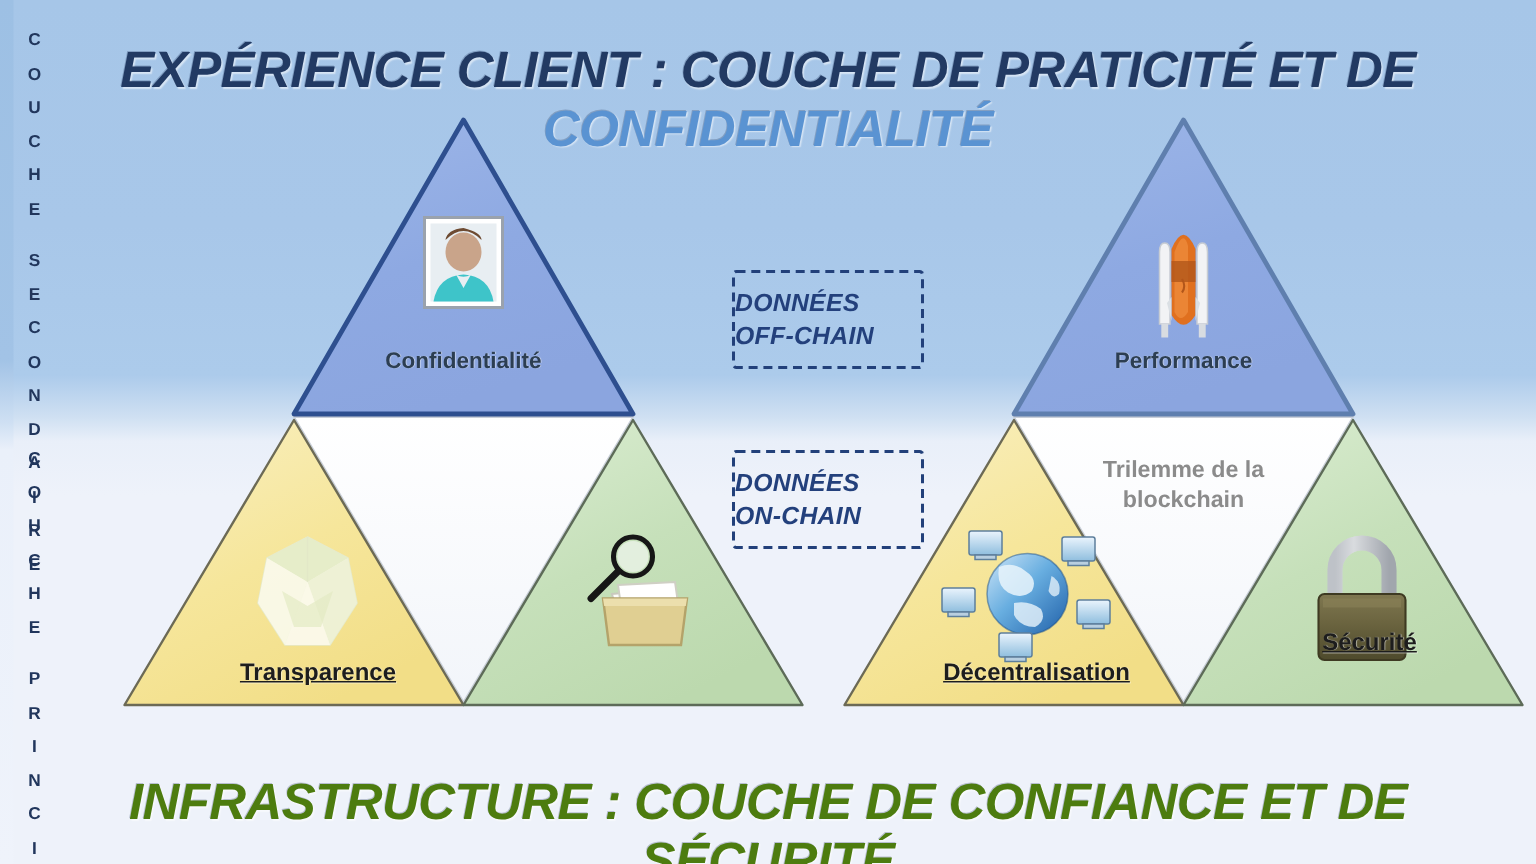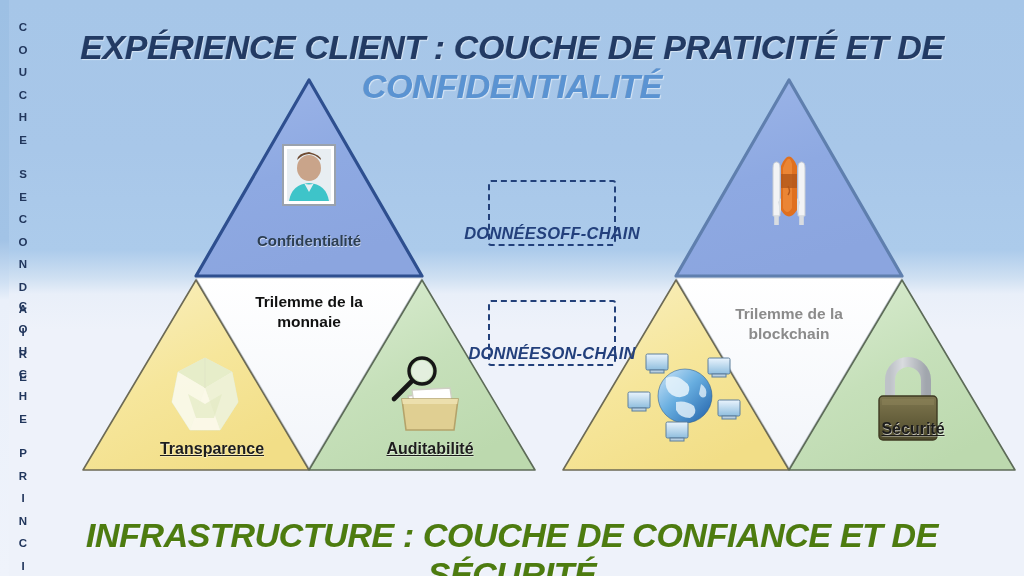--- a/index.html
+++ b/index.html
@@ -52,21 +52,21 @@
   .center-label{font-size:15.5px;line-height:20px;white-space:normal;
       width:150px;}
   .center-dark{color:#111;}
   .center-grey{color:#8b8b8b;}
 
   .icon-box{position:absolute;}
 
   
   .dash-box{position:absolute;border:2.6px dashed #22407a;
       border-radius:3px;
-      display:flex;flex-direction:row;align-items:flex-end;
+      display:flex;flex-direction:column;align-items:flex-start;
       justify-content:center;
       font-style:italic;font-weight:bold;font-size:16.5px;
       color:#23407c;line-height:22px;letter-spacing:0.2px;}
   #box-off{left:488px;top:180px;width:124px;height:62px;}
   #box-on{left:488px;top:300px;width:124px;height:62px;}
   .dash-box div{white-space:nowrap;}
 </style>
 </head>
 <body>
 
@@ -150,21 +150,20 @@
       <rect x="1" y="1" width="52" height="60" fill="#ffffff" stroke="#9aa2ad" stroke-width="2"></rect>
       <rect x="5" y="5" width="44" height="52" fill="#e8eef2"></rect>
       <ellipse cx="27" cy="24" rx="12" ry="13" fill="#c9a48a"></ellipse>
       <path d="M15 16 Q27 4 39 16 Q39 11 27 8 Q16 9 15 16Z" fill="#6e4b32"></path>
       <path d="M7 57 Q10 40 27 39 Q44 40 47 57 Z" fill="#3ec4c9"></path>
       <path d="M22 39 L27 48 L32 39 Q27 42 22 39Z" fill="#e8eef2"></path>
     </svg>
   </div>
   <div class="node-label apex-label" style="left:81px;top:164px;width:300px;">Confidentialité</div>
 
-  <div class="node-label center-label center-dark" style="left:156px;top:224px;">Trilemme de la monnaie</div>
 
   <div class="icon-box" style="left:86px;top:286px;">
     <svg width="82" height="86" viewBox="0 0 82 86">
       <g opacity="0.82">
         <polygon points="41,4 68,18 74,48 56,76 26,76 8,48 14,18" fill="#f3f8ee" stroke="#e3ecd8" stroke-width="1"></polygon>
         <polygon points="41,4 68,18 41,34 14,18" fill="#e3efd4"></polygon>
         <polygon points="14,18 41,34 26,76 8,48" fill="#fbfdf7"></polygon>
         <polygon points="68,18 74,48 56,76 41,34" fill="#edf5e4"></polygon>
         <polygon points="41,34 56,76 26,76" fill="#fdfefb"></polygon>
         <polygon points="41,4 41,34" fill="none" stroke="#dfe9d2" stroke-width="1"></polygon>
@@ -181,21 +180,20 @@
       <circle cx="40" cy="19" r="10.4" fill="#fbfcfd" opacity=".55"></circle>
       <line x1="30" y1="29" x2="12" y2="47" stroke="#161616" stroke-width="4.6" stroke-linecap="round"></line>
 
       <path d="M26 44 L66 40 L70 56 L30 60 Z" fill="#fcfcfa" stroke="#c9c9bd" stroke-width="1.3"></path>
       <path d="M30 38 L68 36 L70 50 L32 52 Z" fill="#ffffff" stroke="#cfcfc4" stroke-width="1.3"></path>
 
       <path d="M20 47 L76 47 L72 78 L24 78 Z" fill="#e0cf92" stroke="#b4a36a" stroke-width="1.6"></path>
       <path d="M20 47 L76 47 L75.2 52 L20.8 52 Z" fill="#ecdfad"></path>
     </svg>
   </div>
-  <div class="node-label base-label" style="left:272px;top:372px;width:160px;">Auditabilité</div>
 </div>
 
 <div class="pyramid" id="pyr-right" style="left:558px;top:68px;width:462px;height:406px;">
   <svg class="tri-svg" width="462" height="406" viewBox="0 0 462 406">
     <defs>
       <linearGradient id="gApexR" x1="0" y1="0" x2="0.35" y2="1">
         <stop offset="0%" stop-color="#9db6e8"></stop>
         <stop offset="55%" stop-color="#8ea9e2"></stop>
         <stop offset="100%" stop-color="#8ba5df"></stop>
       </linearGradient>
@@ -230,20 +228,21 @@
 
       <path d="M17 22 Q25 3 33 22 L33 66 Q25 79 17 66 Z" fill="#e0701f"></path>
       <path d="M19 24 Q25 8 28 20 L28 64 Q23 72 19 64 Z" fill="#ef8c3d" opacity=".75"></path>
       <rect x="17" y="30" width="16" height="14" fill="#b2561a" opacity=".8"></rect>
       <path d="M24 42 q3 5 0 9" fill="none" stroke="#b2561a" stroke-width="1.4"></path>
 
       <path d="M14 58 L17 54 L17 70 Z" fill="#dadfe4"></path>
       <path d="M36 58 L33 54 L33 70 Z" fill="#dadfe4"></path>
     </svg>
   </div>
+  <div class="node-label apex-label" style="left:81px;top:164px;width:300px;">Performance</div>
 
   <div class="node-label center-label center-grey" style="left:156px;top:236px;">Trilemme de la blockchain</div>
 
   <div class="icon-box" style="left:68px;top:280px;">
     <svg width="118" height="96" viewBox="0 0 118 96">
       <defs>
         <linearGradient id="gGlobe" x1="0" y1="0" x2="1" y2="1">
           <stop offset="0%" stop-color="#cfe6f8"></stop>
           <stop offset="45%" stop-color="#68aee0"></stop>
           <stop offset="100%" stop-color="#1f5fa8"></stop>
@@ -267,20 +266,21 @@
         <rect x="86" y="26" width="14" height="3" fill="#b9cfe0"></rect>
         <rect x="2" y="44" width="22" height="16" rx="1.5" fill="url(#gScreen)"></rect>
         <rect x="6" y="60" width="14" height="3" fill="#b9cfe0"></rect>
         <rect x="92" y="52" width="22" height="16" rx="1.5" fill="url(#gScreen)"></rect>
         <rect x="96" y="68" width="14" height="3" fill="#b9cfe0"></rect>
         <rect x="40" y="74" width="22" height="16" rx="1.5" fill="url(#gScreen)"></rect>
         <rect x="44" y="90" width="14" height="3" fill="#b9cfe0"></rect>
       </g>
     </svg>
   </div>
+  <div class="node-label base-label" style="left:22px;top:372px;width:222px;">Décentralisation</div>
 
   <div class="icon-box" style="left:312px;top:284px;">
     <svg width="76" height="92" viewBox="0 0 76 92">
       <defs>
         <linearGradient id="gLockBody" x1="0" y1="0" x2="0" y2="1">
           <stop offset="0%" stop-color="#7f7750"></stop>
           <stop offset="40%" stop-color="#6d6641"></stop>
           <stop offset="100%" stop-color="#4e4a2c"></stop>
         </linearGradient>
         <linearGradient id="gShackle" x1="0" y1="0" x2="1" y2="0">

